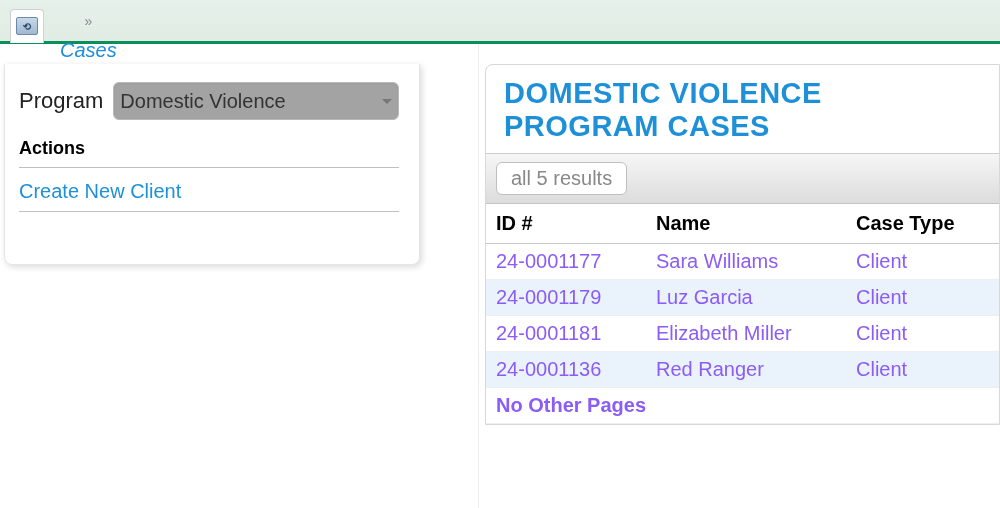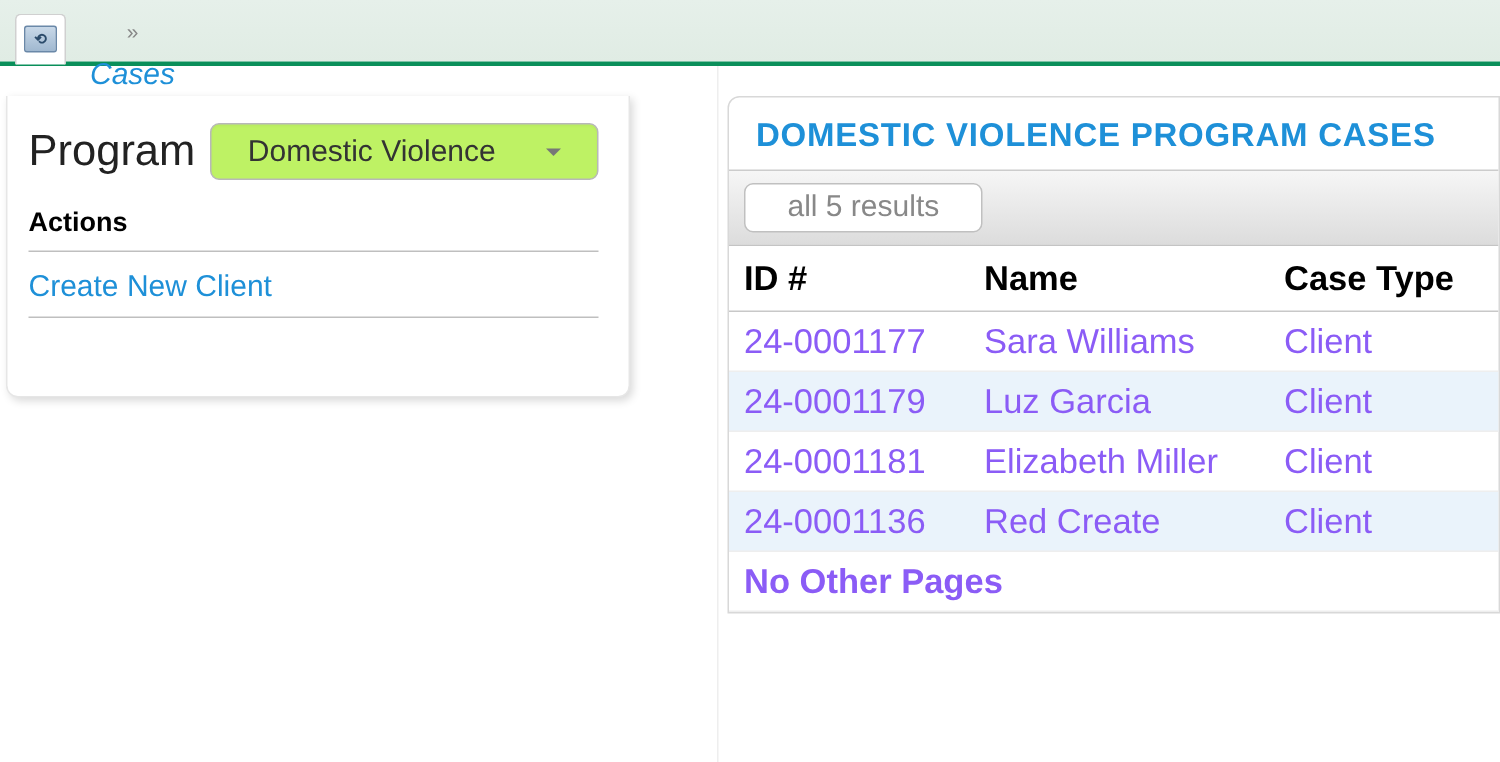--- a/index.html
+++ b/index.html
@@ -75,31 +75,31 @@
       border-radius: 0 0 8px 8px;
       box-shadow: 2px 2px 6px rgba(0,0,0,0.15);
       padding: 18px 20px 40px 14px;
     }
     .program-row {
       display: flex;
       align-items: center;
       gap: 10px;
       margin-bottom: 18px;
     }
-    .program-label { font-size: 29px; color: #222; }
+    .program-label { font-size: 22px; color: #222; }
     .program-select {
       flex: 1;
       height: 38px;
       border: 1px solid #b8b8b8;
       border-radius: 6px;
-      background: #bef264;
+      background: #a3a3a3;
       display: flex;
       align-items: center;
       justify-content: space-between;
-      padding: 0 24px;
+      padding: 0 6px;
       cursor: pointer;
       font-size: 20px;
       color: #333;
       box-shadow: inset 0 1px 2px rgba(0,0,0,0.04);
     }
     .chevron-down {
       width: 0; height: 0;
       border-left: 5px solid transparent;
       border-right: 5px solid transparent;
       border-top: 5px solid #777;
@@ -134,44 +134,44 @@
       border-radius: 8px 0 0 0;
       overflow: hidden;
     }
     .tab-header {
       border-bottom: 1px solid #ccc;
       padding: 12px 18px 10px 18px;
     }
     .tab-title {
       color: #1e90d8;
       font-weight: 700;
-      font-size: 22px;
+      font-size: 29px;
       letter-spacing: 0.5px;
     }
     .toolbar {
       background: linear-gradient(to bottom, #f6f6f6, #dcdcdc);
       border-bottom: 1px solid #c4c4c4;
       padding: 8px 10px;
     }
     .results-btn {
       display: inline-flex;
       align-items: center;
       background: #fff;
       border: 1px solid #c0c0c0;
       border-radius: 6px;
-      padding: 4px 28px;
+      padding: 4px 14px;
       font-size: 20px;
       color: #888;
       cursor: pointer;
     }
 
     table.cases {
       width: 100%;
       border-collapse: collapse;
-      font-size: 23px;
+      font-size: 20px;
     }
     table.cases th {
       text-align: left;
       font-weight: 700;
       color: #000;
       padding: 8px 10px;
       border-bottom: 1px solid #c8c8c8;
     }
     table.cases td {
       padding: 6px 10px;
@@ -257,21 +257,21 @@
               <td class="link-cell">Luz Garcia</td>
               <td>Client</td>
             </tr>
             <tr>
               <td class="link-cell">24-0001181</td>
               <td class="link-cell">Elizabeth Miller</td>
               <td>Client</td>
             </tr>
             <tr>
               <td class="link-cell">24-0001136</td>
-              <td class="link-cell">Red Create</td>
+              <td class="link-cell">Red Ranger</td>
               <td>Client</td>
             </tr>
           </tbody>
         <tfoot>
           <tr class="footer-row">
             <td colspan="3">No Other Pages</td>
           </tr>
         </tfoot>
       </table>
     </div>

